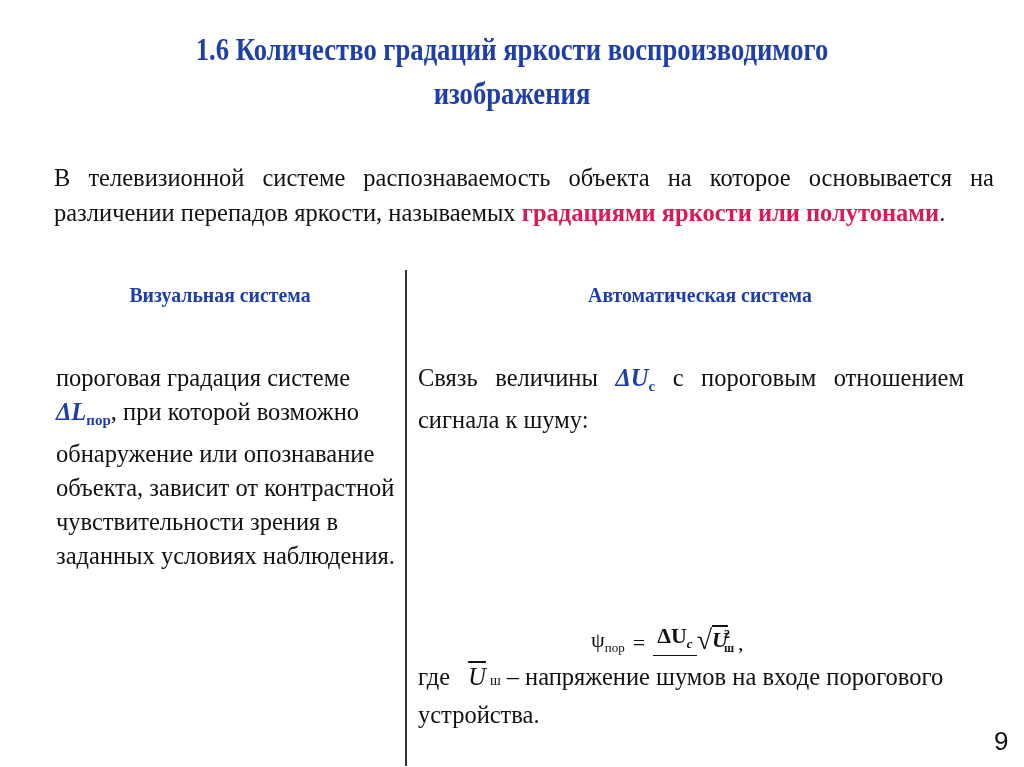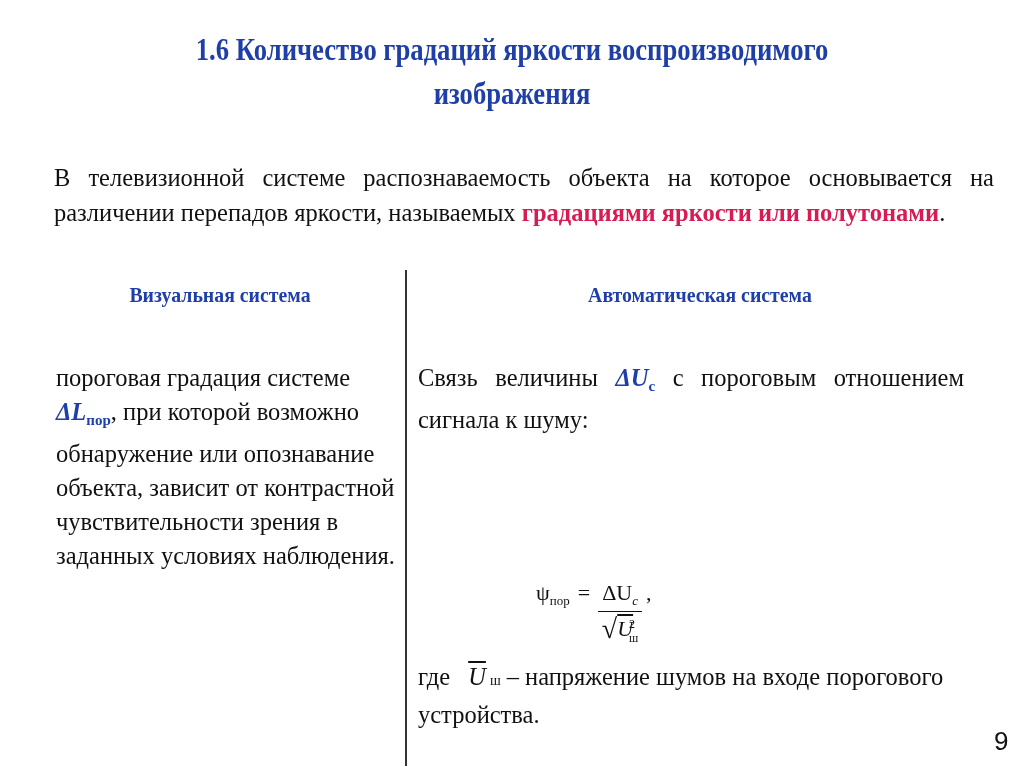--- a/index.html
+++ b/index.html
@@ -32,27 +32,27 @@
   }
   .right-body {
     position: absolute; left: 418px; top: 361px; width: 546px;
     font-size: 24.5px; line-height: 34px;
   }
   .right-body p { margin: 0; text-align: justify; text-align-last: left; }
   .right-body p + p { margin-top: 8px; }
   .sym { color: #1f3fa8; font-weight: bold; font-style: italic; }
   .sym sub { font-size: 15px; font-style: normal; vertical-align: -5px; }
   .formula {
-    position: absolute; left: 536px; top: 580px; height: 76px; display: flex; align-items: flex-start;
+    position: absolute; left: 591px; top: 580px; height: 76px; display: flex; align-items: flex-end;
     font-size: 22px;
   }
   .formula .psi { font-style: normal; }
   .formula .psi sub { font-size: 13px; vertical-align: -5px; }
   .formula .eq { margin: 0 8px; }
-  .frac { display: inline-flex; flex-direction: column; align-items: center; }
+  .frac { display: inline-flex; flex-direction: row; align-items: center; font-weight: bold; }
   .frac .num { padding: 0 4px 2px 4px; border-bottom: 1px solid #111; font-style: normal; }
   .frac .num i sub { font-size: 13px; }
   .frac .den { padding-top: 1px; position: relative; }
   .sqrt { font-size: 28px; vertical-align: -2px; }
   .over { text-decoration: overline; font-style: italic; }
   .frac .den sup { font-size: 12px; margin-left: -4px; }
   .frac .den sub { font-size: 12px; margin-left: -6px; }
   .where {
     position: absolute; left: 418px; top: 660px; width: 560px;
     font-size: 24.5px; line-height: 34px;

